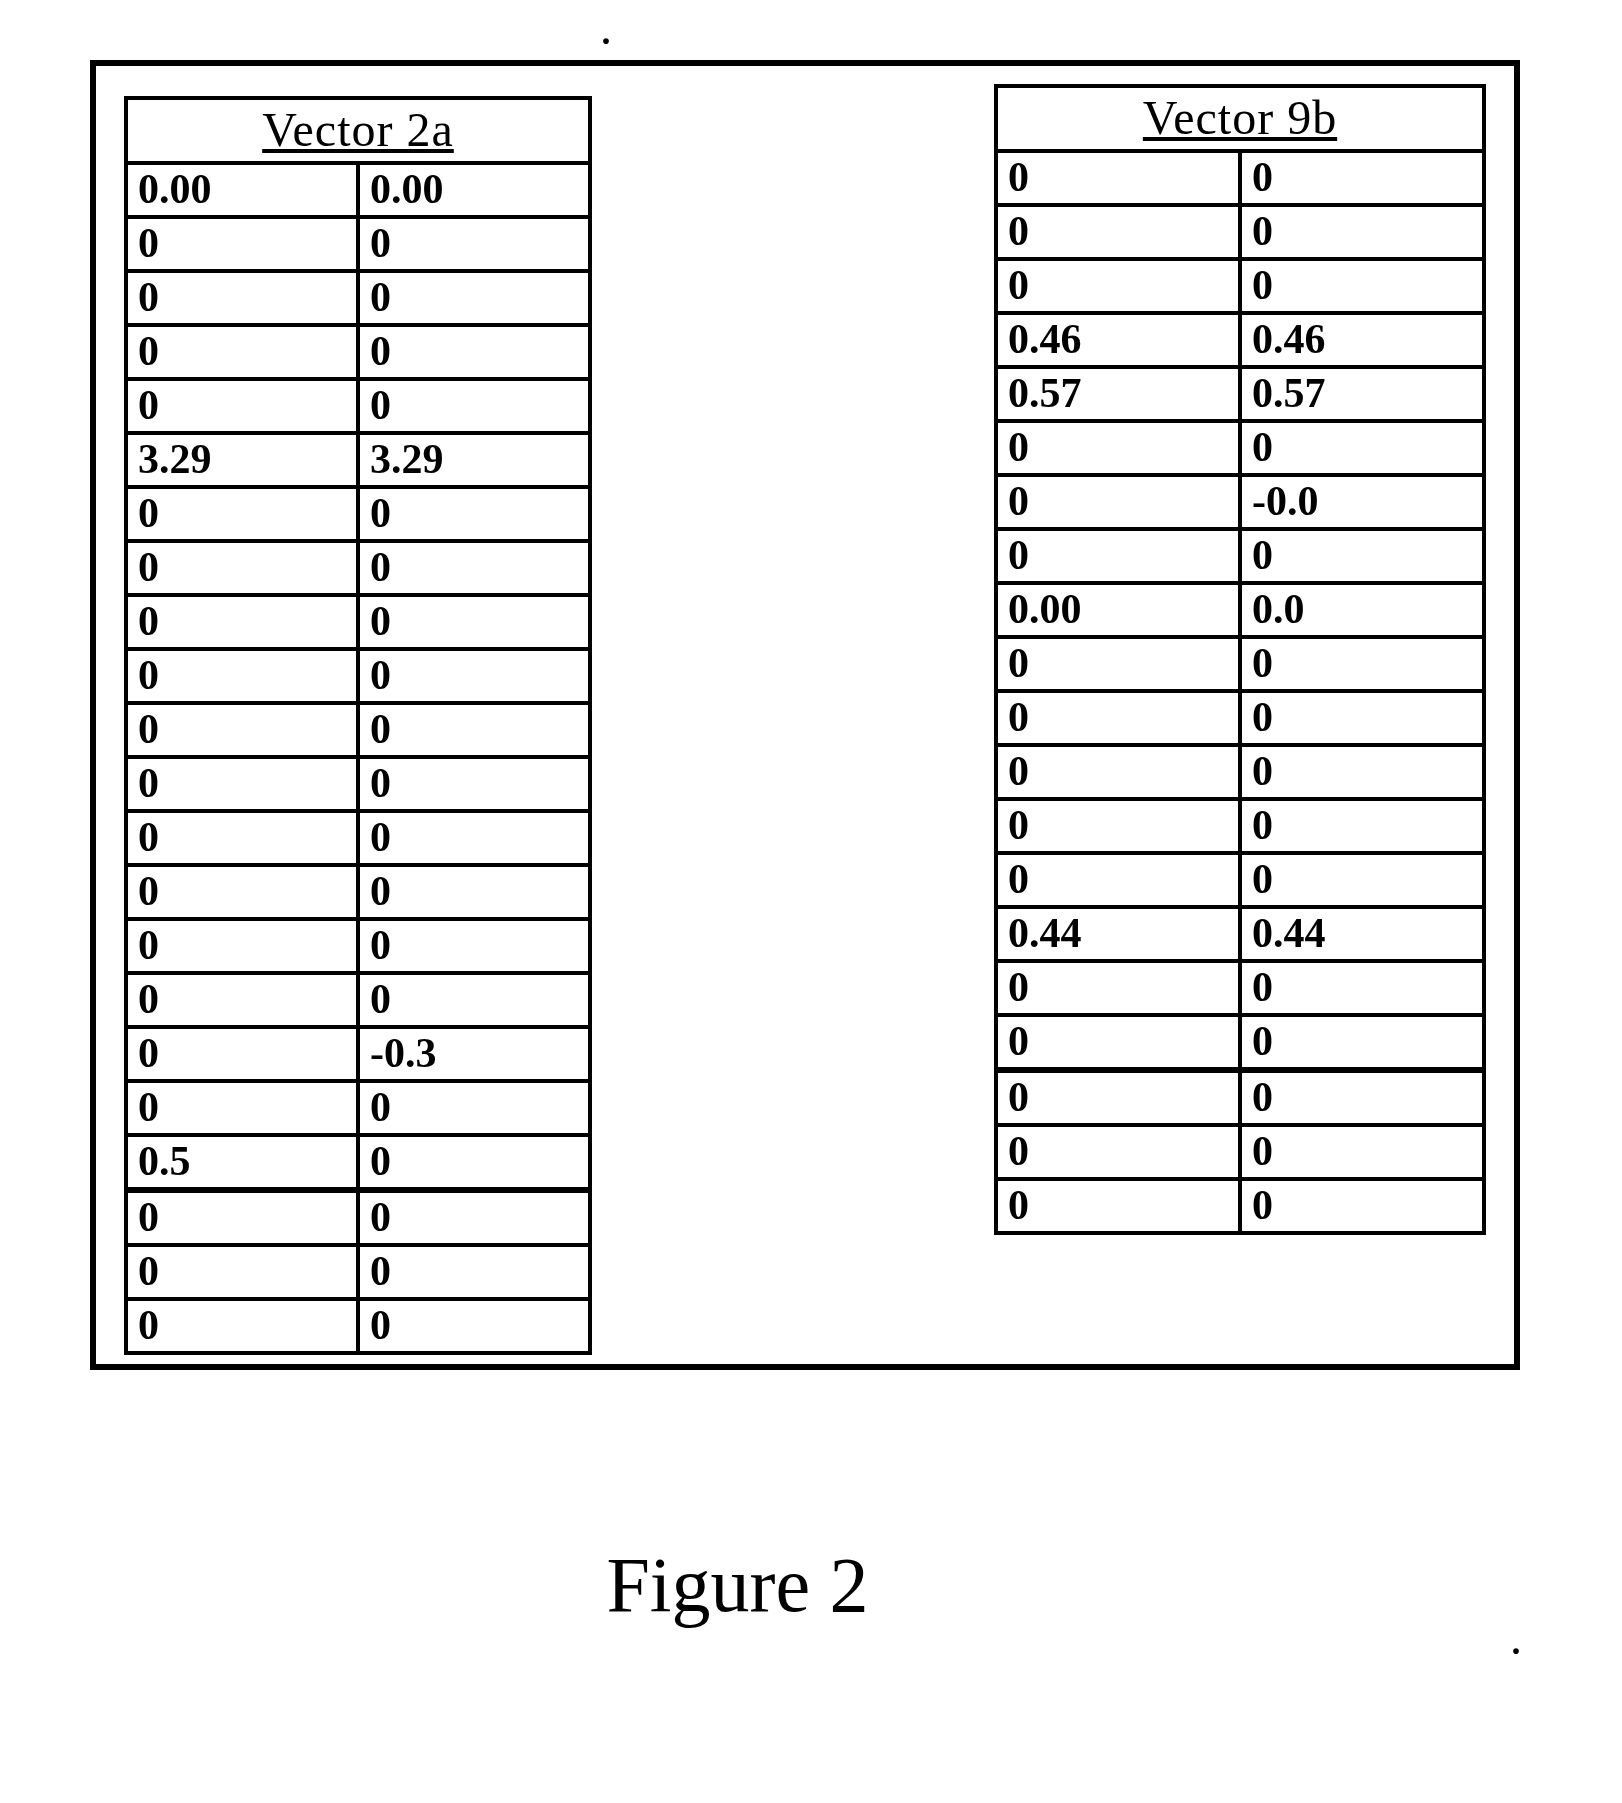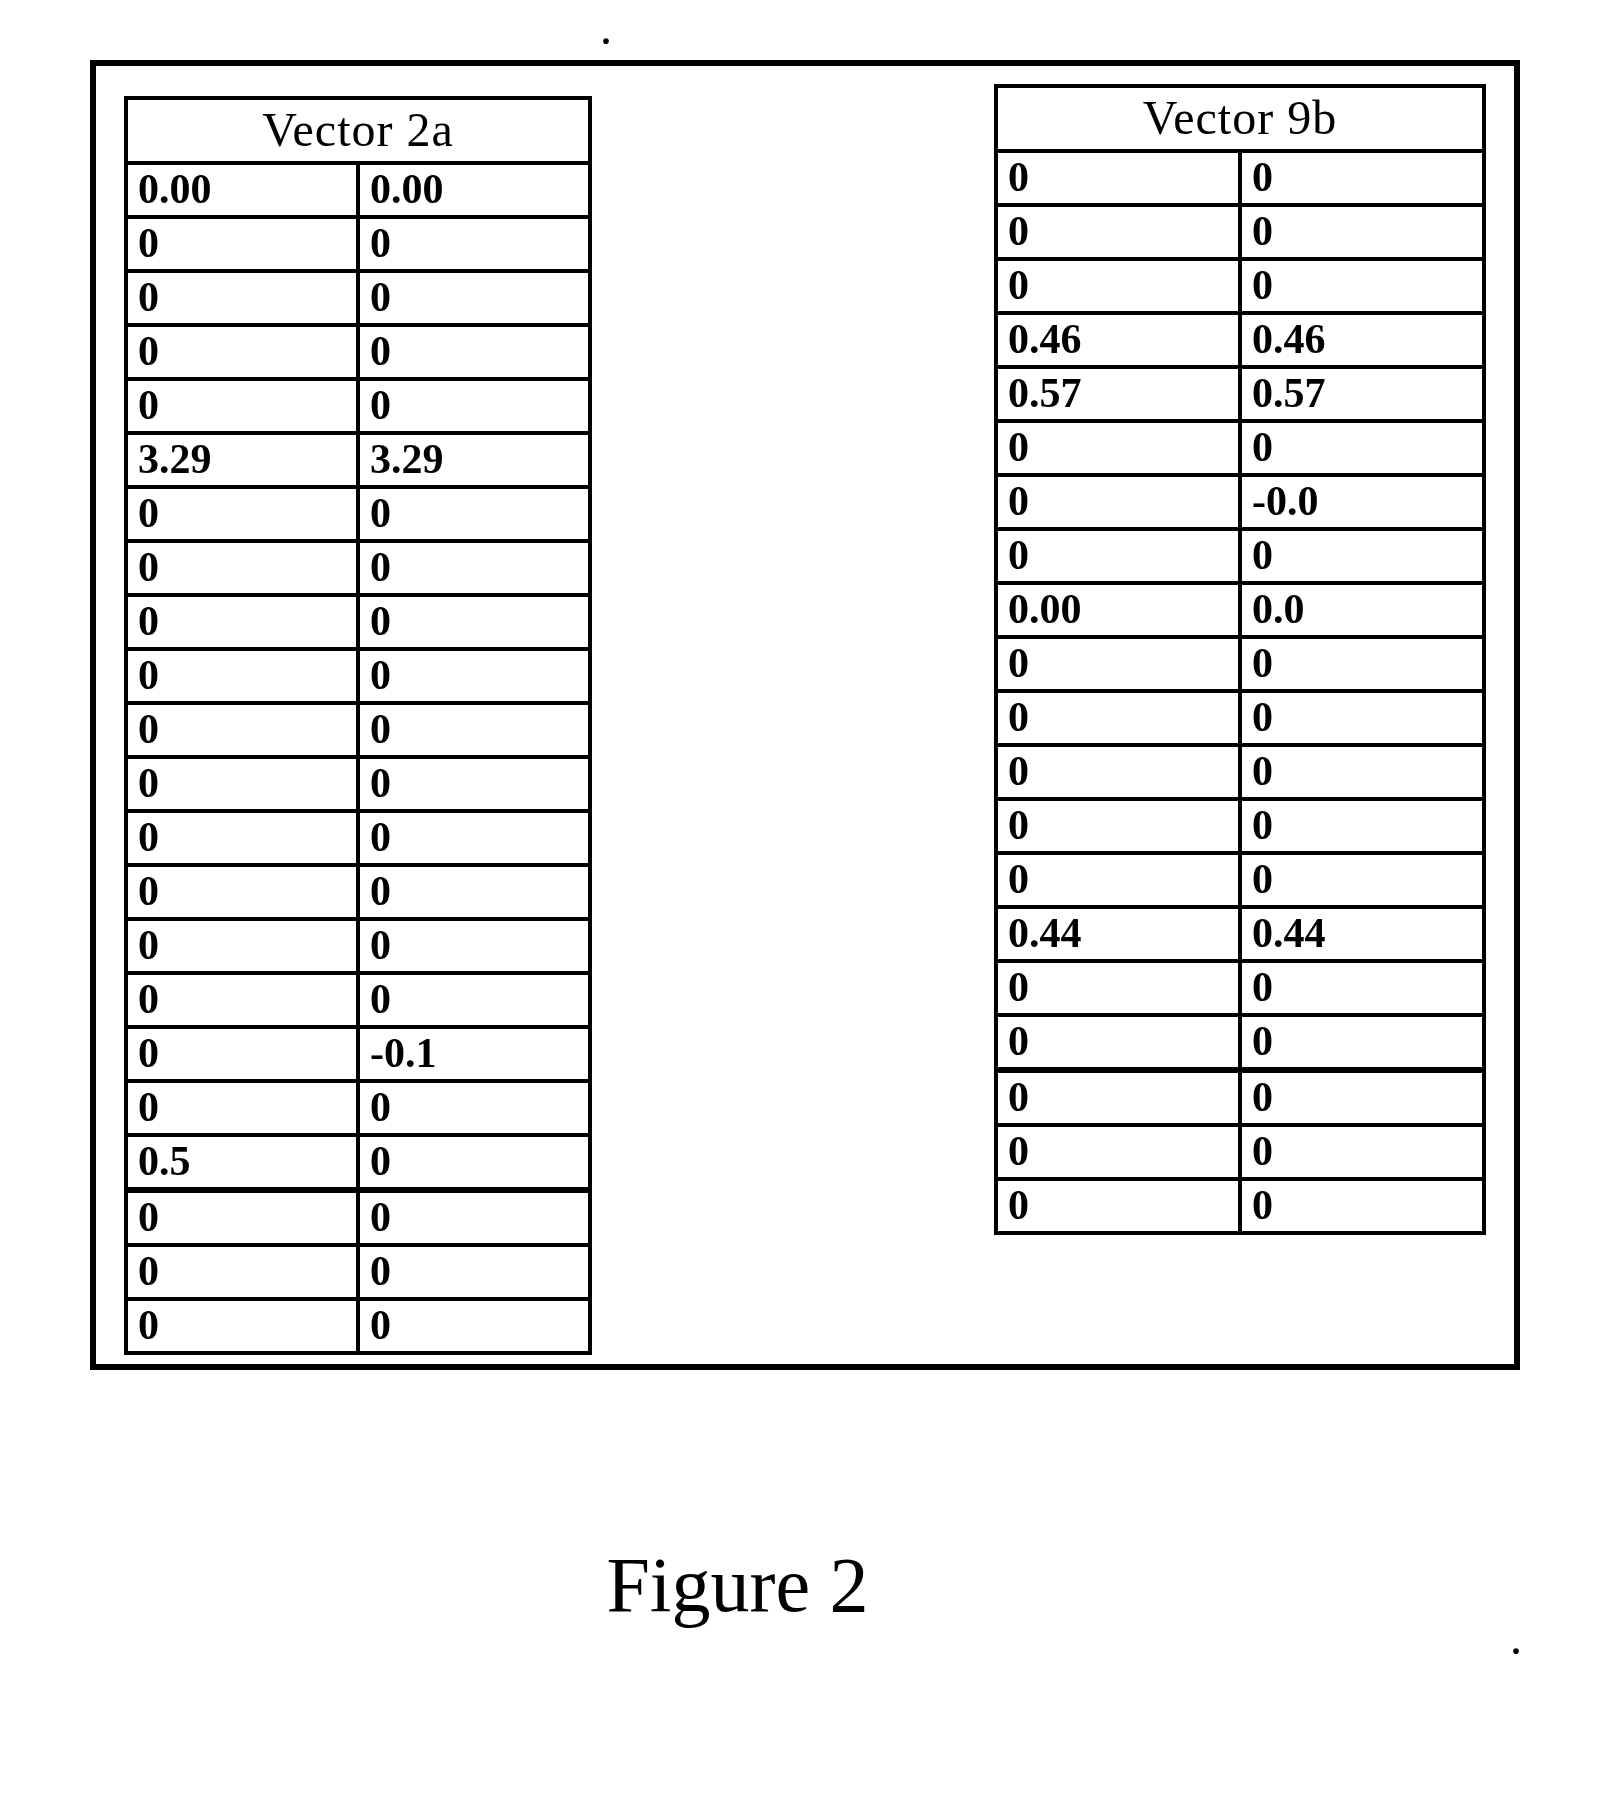--- a/index.html
+++ b/index.html
@@ -38,20 +38,21 @@
   .vecTable th{
     font-weight:normal;
     font-family:"Comic Sans MS","Segoe Script",cursive;
     font-size:48px;
     text-align:center;
     border:4px solid #000;
     padding:2px 6px 4px 6px;
     letter-spacing:1px;
   }
   .vecTable th span{
+    text-decoration:underline;
   }
   .vecTable td{
     border:4px solid #000;
     font-size:42px;
     font-weight:bold;
     padding:2px 10px 4px 10px;
     height:44px;
     line-height:44px;
     vertical-align:middle;
     font-family:"Times New Roman", serif;
@@ -157,21 +158,21 @@
             <tr>
               <td>0</td>
               <td>0</td>
             </tr>
             <tr>
               <td>0</td>
               <td>0</td>
             </tr>
             <tr>
               <td>0</td>
-              <td>-0.1</td>
+              <td>-0.3</td>
             </tr>
             <tr>
               <td>0</td>
               <td>0</td>
             </tr>
             <tr>
               <td>0.5</td>
               <td>0</td>
             </tr>
             <tr class="split">

